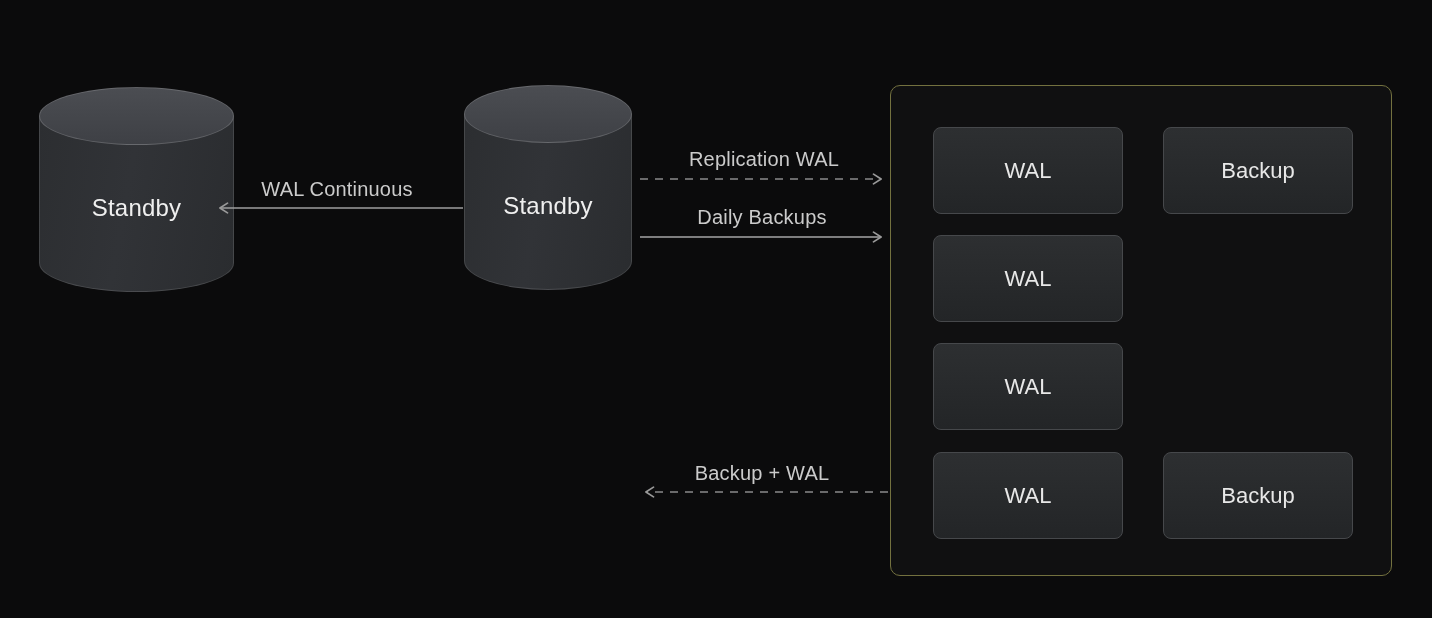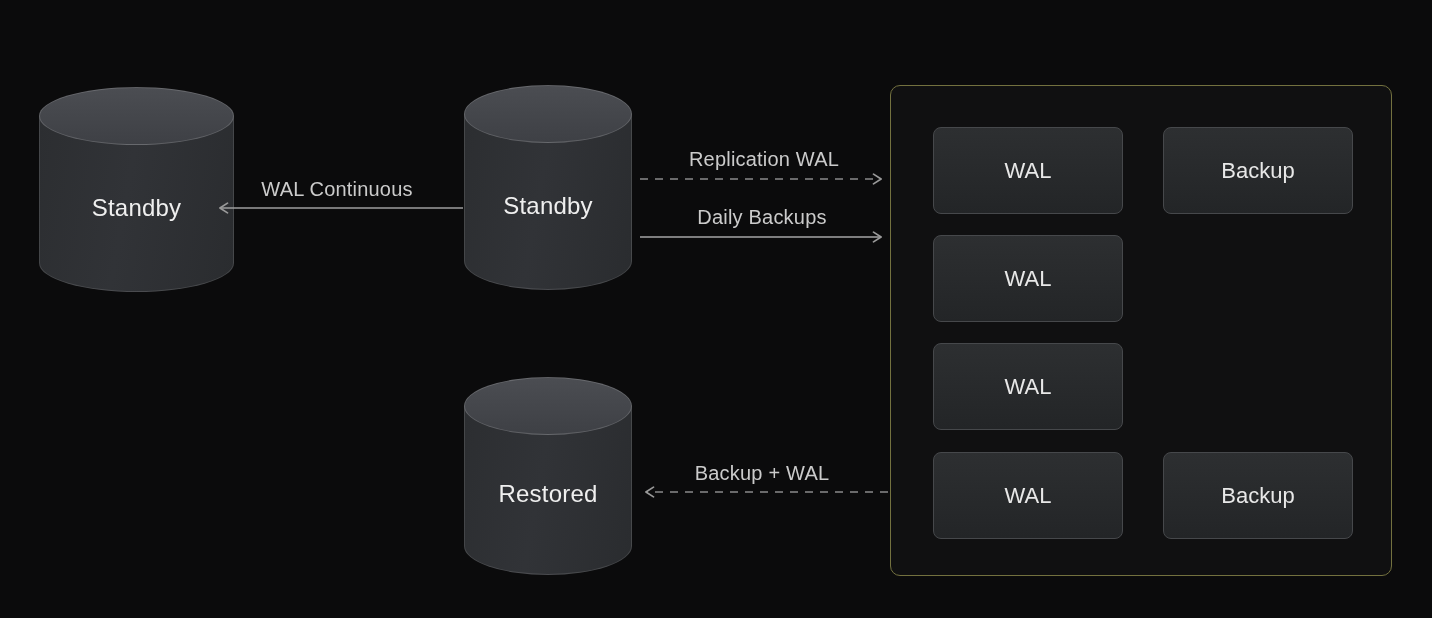--- a/index.html
+++ b/index.html
@@ -71,25 +71,20 @@
     <div class="cyl-top"></div>
     <div class="cyl-label">Standby</div>
   </div>
 
   <div class="cylinder" style="left:464px;top:85px;">
     <div class="cyl-side"></div>
     <div class="cyl-top"></div>
     <div class="cyl-label">Standby</div>
   </div>
 
-  <div class="cylinder" style="left:464px;top:377px;height:198px;">
-    <div class="cyl-side"></div>
-    <div class="cyl-top"></div>
-    <div class="cyl-label">Restored</div>
-  </div>
 
   <div id="s3-box">
     <div class="s3-item col1 row1">WAL</div>
     <div class="s3-item col2 row1">Backup</div>
     <div class="s3-item col1 row2">WAL</div>
     <div class="s3-item col1 row3">WAL</div>
     <div class="s3-item col1 row4">WAL</div>
     <div class="s3-item col2 row4">Backup</div>
   </div>
 

